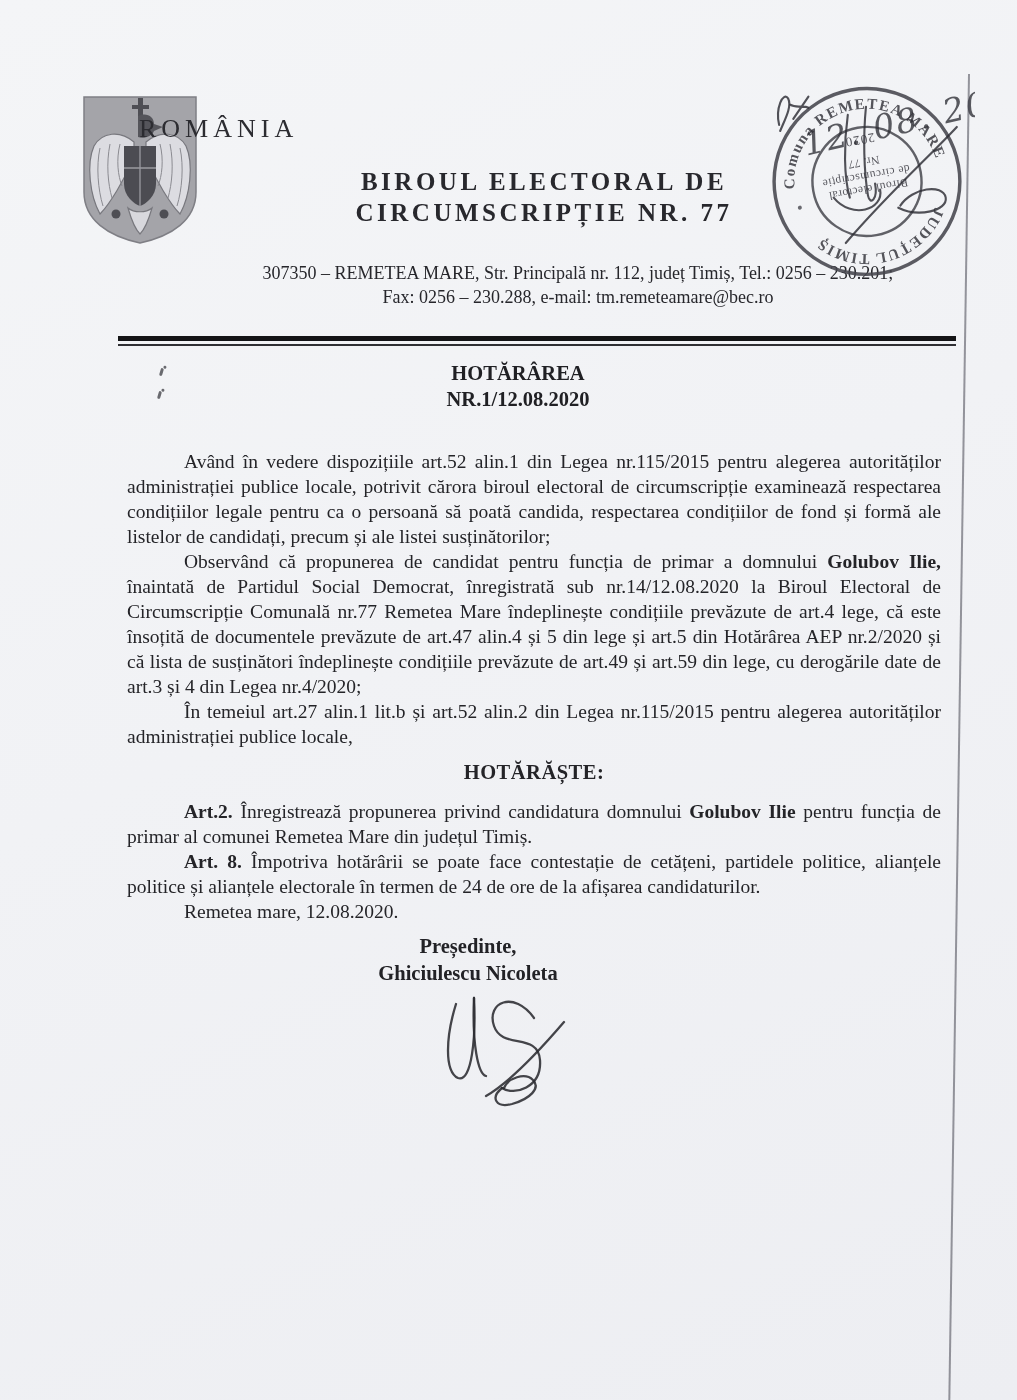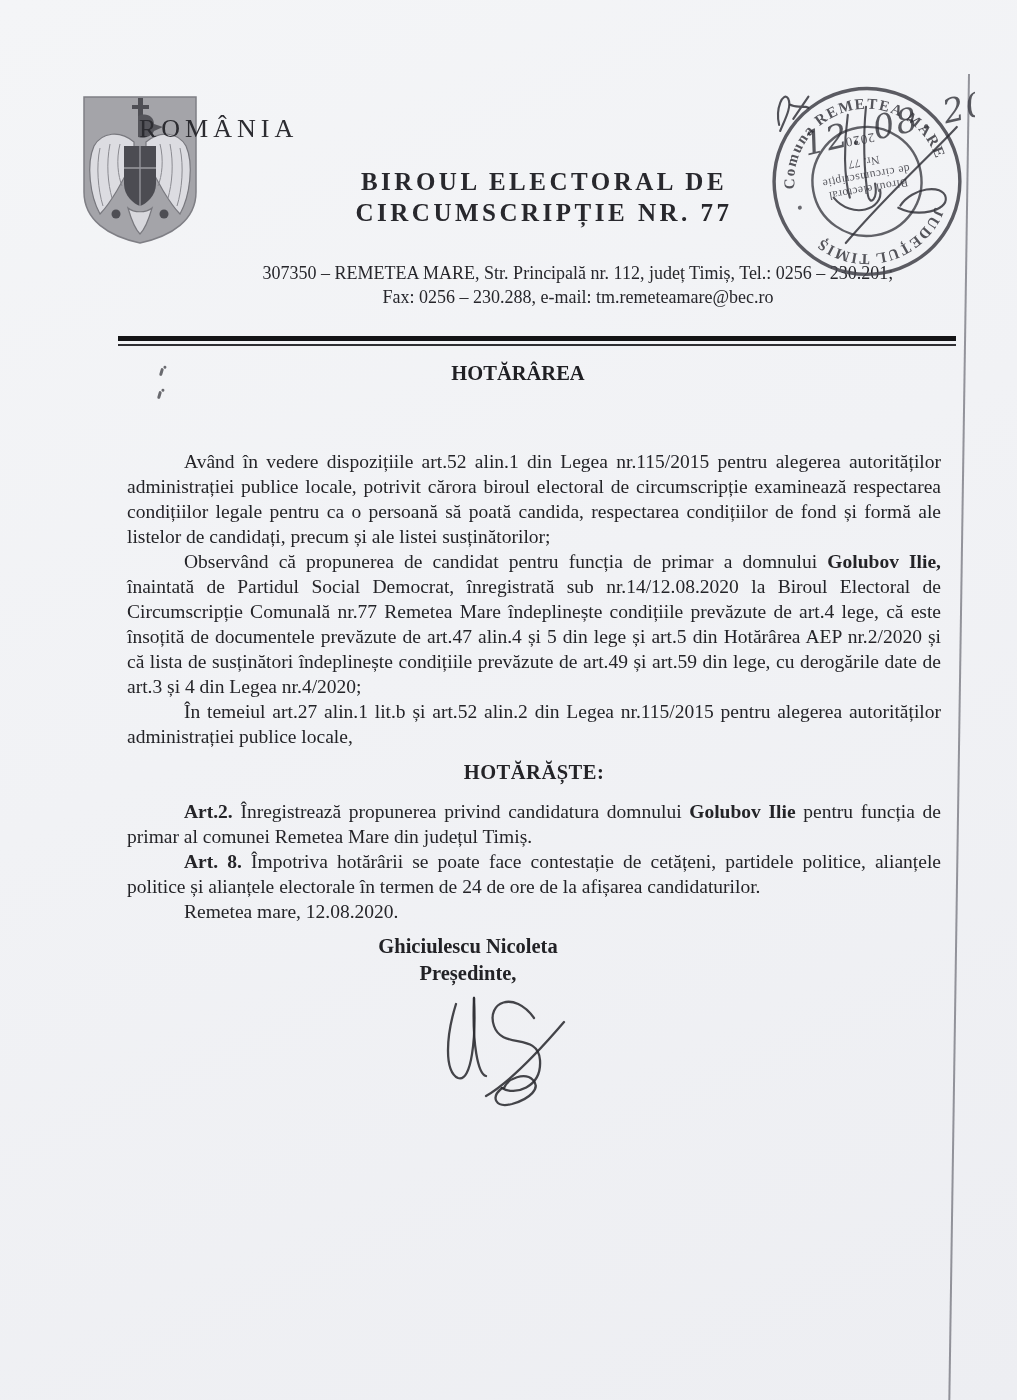--- a/index.html
+++ b/index.html
@@ -136,38 +136,39 @@
       <path d="M70,120 C88,142 120,132 116,112"></path>
       <path d="M16,48 C12,32 20,14 25,22 C29,30 21,44 17,54"></path>
       <path d="M30,42 L45,20 M27,28 C33,32 40,28 45,31"></path>
     </g>
   </svg>
 
   <div class="rule"></div>
 
   <div class="doc-title">
     <div>HOTĂRÂREA</div>
+    <div>NR.1/12.08.2020</div>
   </div>
 
   <span class="speck" style="left:160px;top:368px;"></span>
   <span class="speck" style="left:158px;top:391px;"></span>
 
   <div class="bodytext">
     <p><span>Având în vedere dispozițiile art.52 alin.1 din Legea nr.115/2015 pentru alegerea autorităților administrației publice locale, potrivit cărora biroul electoral de circumscripție examinează respectarea condițiilor legale pentru ca o persoană să poată candida, respectarea condițiilor de fond și formă ale listelor de candidați, precum și ale listei susținătorilor;</span></p>
     <p><span>Observând că propunerea de candidat pentru funcția de primar a domnului </span><b>Golubov Ilie,</b><span> înaintată de Partidul Social Democrat, înregistrată sub nr.14/12.08.2020 la Biroul Electoral de Circumscripție Comunală nr.77 Remetea Mare îndeplinește condițiile prevăzute de art.4 lege, că este însoțită de documentele prevăzute de art.47 alin.4 și 5 din lege și art.5 din Hotărârea AEP nr.2/2020 și că lista de susținători îndeplinește condițiile prevăzute de art.49 și art.59 din lege, cu derogările date de art.3 și 4 din Legea nr.4/2020;</span></p>
     <p><span>În temeiul art.27 alin.1 lit.b și art.52 alin.2 din Legea nr.115/2015 pentru alegerea autorităților administrației publice locale,</span></p>
     <div class="decide">HOTĂRĂȘTE:</div>
     <p><b>Art.2.</b><span> Înregistrează propunerea privind candidatura domnului </span><b>Golubov Ilie</b><span> pentru funcția de primar al comunei Remetea Mare din județul Timiș.</span></p>
     <p><b>Art. 8.</b><span> Împotriva hotărârii se poate face contestație de cetățeni, partidele politice, alianțele politice și alianțele electorale în termen de 24 de ore de la afișarea candidaturilor.</span></p>
     <p class="dateline">Remetea mare, 12.08.2020.</p>
   </div>
 
   <div class="sig-block">
+    <div>Președinte,</div>
     <div>Ghiciulescu Nicoleta</div>
-    <div>Președinte,</div>
   </div>
 
   <svg class="signature" viewBox="0 0 152 140">
     <path d="M18,28 C8,60 6,95 20,102 C34,107 38,60 36,22"></path>
     <path d="M36,22 C34,68 40,98 48,100"></path>
     <path d="M96,42 C76,14 48,26 56,50 C64,74 100,56 102,84 C104,112 76,120 64,112"></path>
     <path d="M126,46 C102,74 72,106 48,120"></path>
     <path d="M64,112 C52,122 58,132 74,128 C92,123 103,112 95,104 C87,96 70,102 66,112"></path>
   </svg>
 

